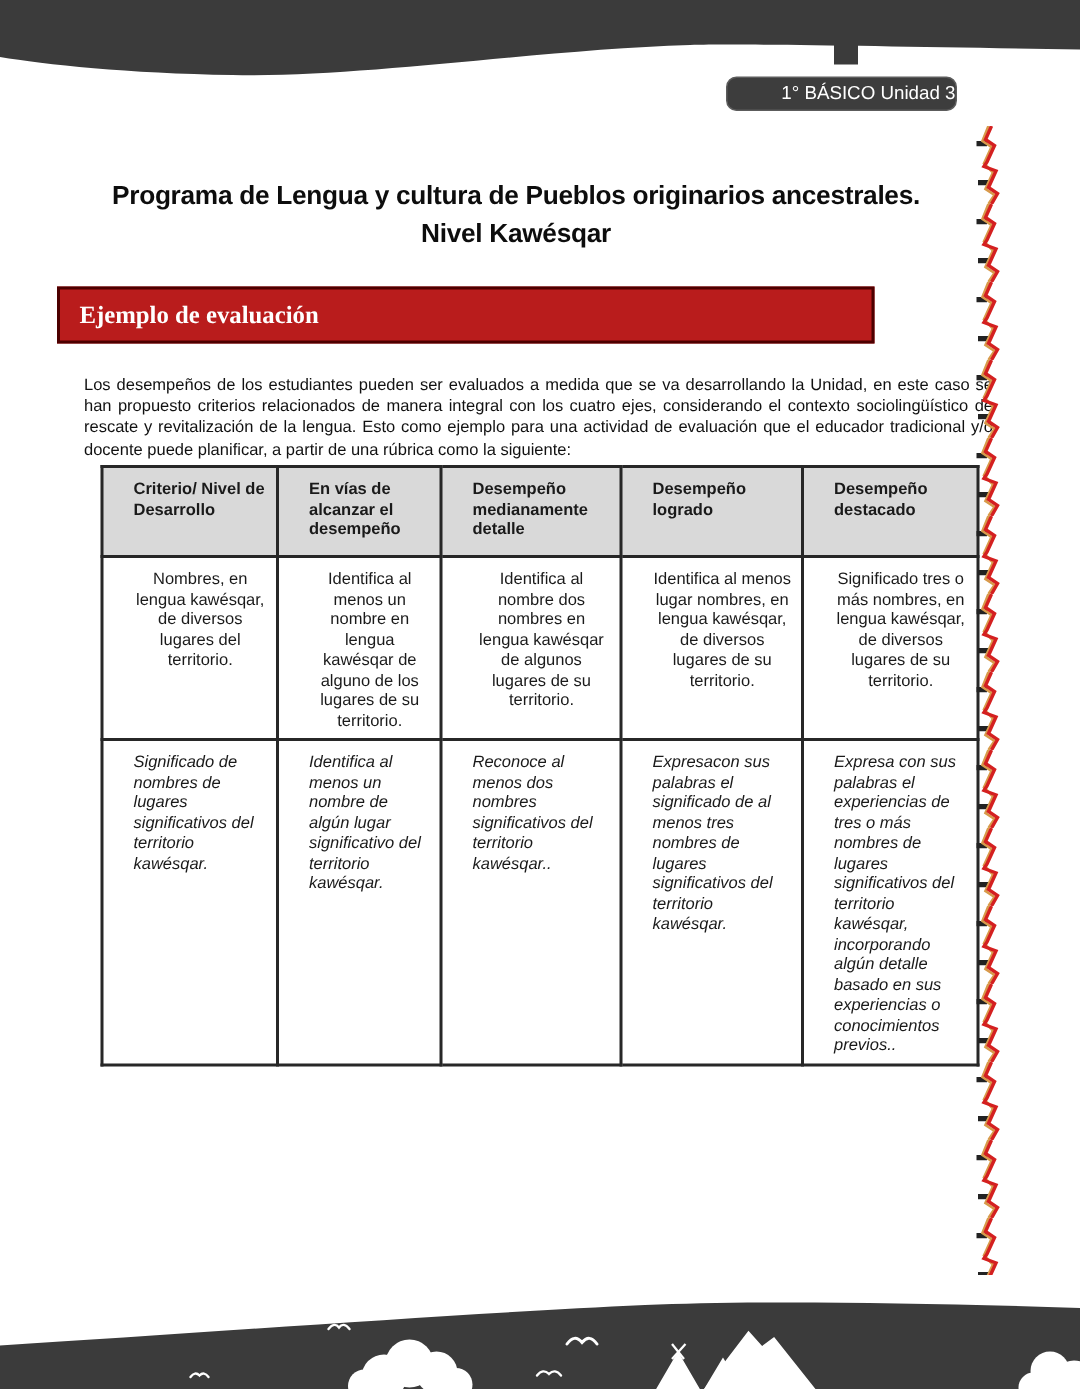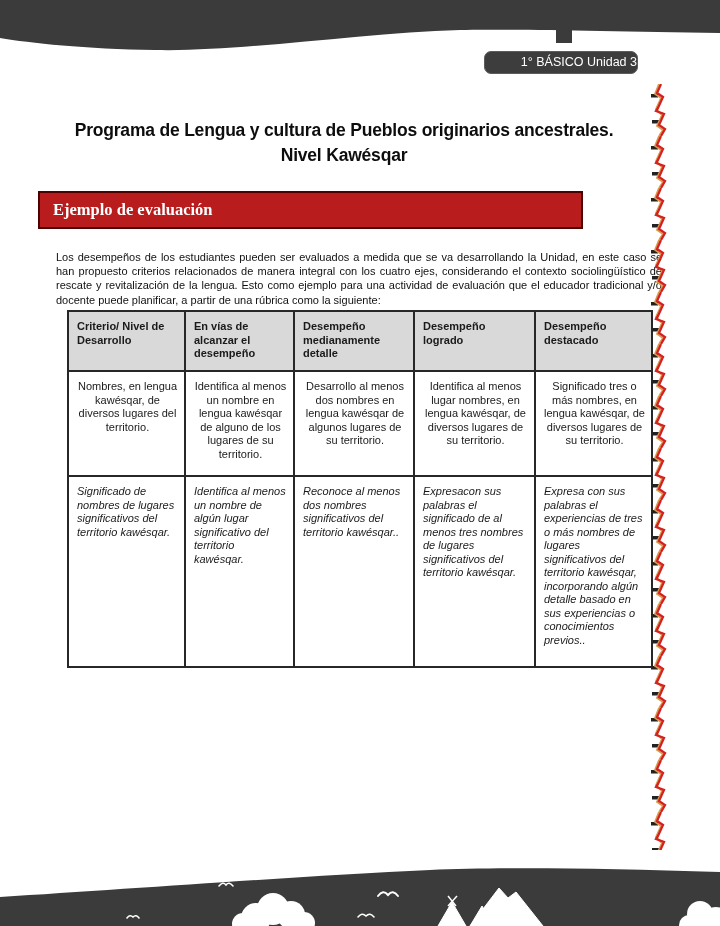--- a/index.html
+++ b/index.html
@@ -37,21 +37,21 @@
     position:absolute;left:56px;top:239px;width:606px;
     font-size:11px;line-height:14.2px;text-align:justify;color:#111;
   }
   
   #rubric{
     position:absolute;left:67px;top:310px;width:584px;
     border-collapse:collapse;table-layout:fixed;
   }
   #rubric th,#rubric td{
     border:2px solid #272727;vertical-align:top;
-    font-size:11px;line-height:13.5px;padding:8px 6px 4px 8px;
+    font-size:11px;line-height:13.5px;padding:8px 6px 4px 20px;
     word-wrap:break-word;
   }
   #rubric th{
     background:#d9d9d9;text-align:left;font-weight:bold;height:46px;
   }
   #rubric tr.r1 td{height:91px;text-align:center;}
   #rubric tr.r2 td{height:177px;font-style:italic;}
   
   #stitch{position:absolute;left:644px;top:84px;width:32px;height:766px;}
   
@@ -92,21 +92,21 @@
         <tr>
       <th>Criterio/ Nivel de Desarrollo</th>
       <th>En vías de alcanzar el desempeño</th>
       <th>Desempeño medianamente detalle</th>
       <th>Desempeño logrado</th>
       <th>Desempeño destacado</th>
     </tr>
     <tr class="r1">
       <td>Nombres, en lengua kawésqar, de diversos lugares del territorio.</td>
       <td>Identifica al menos un nombre en lengua kawésqar de alguno de los lugares de su territorio.</td>
-      <td>Desarrollo al menos dos nombres en lengua kawésqar de algunos lugares de su territorio.</td>
+      <td>Identifica al nombre dos nombres en lengua kawésqar de algunos lugares de su territorio.</td>
       <td>Identifica al menos lugar nombres, en lengua kawésqar, de diversos lugares de su territorio.</td>
       <td>Significado tres o más nombres, en lengua kawésqar, de diversos lugares de su territorio.</td>
     </tr>
     <tr class="r2">
       <td>Significado de nombres de lugares significativos del territorio kawésqar.</td>
       <td>Identifica al menos un nombre de algún lugar significativo del territorio kawésqar.</td>
       <td>Reconoce al menos dos nombres significativos del territorio kawésqar..</td>
       <td>Expresacon sus palabras el significado de al menos tres nombres de lugares significativos del territorio kawésqar.</td>
       <td>Expresa con sus palabras el experiencias de tres o más nombres de lugares significativos del territorio kawésqar, incorporando algún detalle basado en sus experiencias o conocimientos previos..</td>
     </tr>

